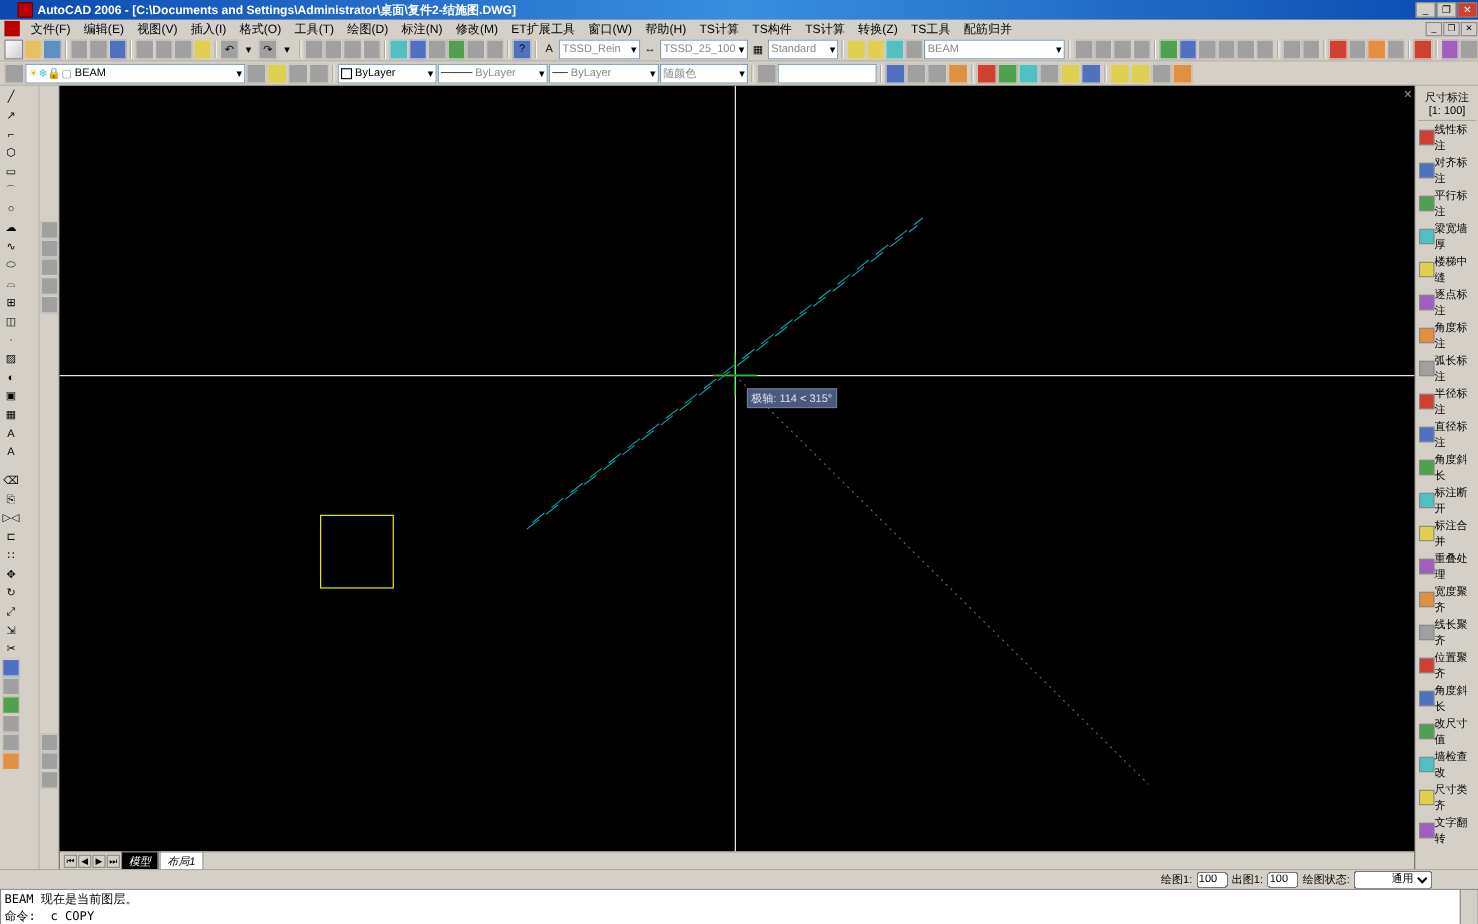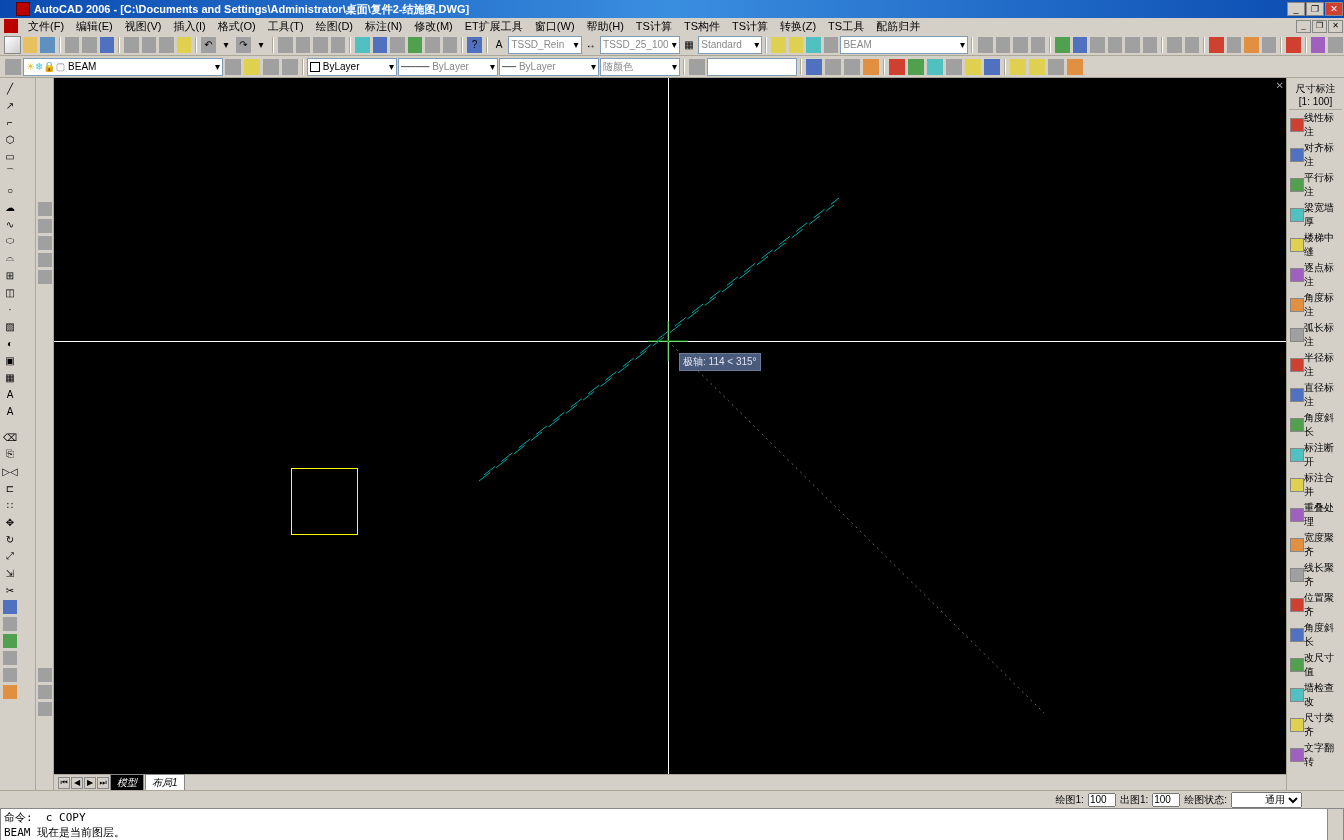--- a/index.html
+++ b/index.html
@@ -427,17 +427,17 @@
   <span>绘图1:</span>
   <input value="100" style="">
   <span>出图1:</span>
   <input value="100" style="">
   <span>绘图状态:</span>
   <select><option>通用</option></select>
   <button>帮助</button>
 </div>
 
 <div class="cmdwin">
+  <div class="line">BEAM 现在是当前图层。</div>
   <div class="line">命令:  c COPY</div>
-  <div class="line">BEAM 现在是当前图层。</div>
 
   <div class="scroll"></div>
 </div>
 
 </body></html>

